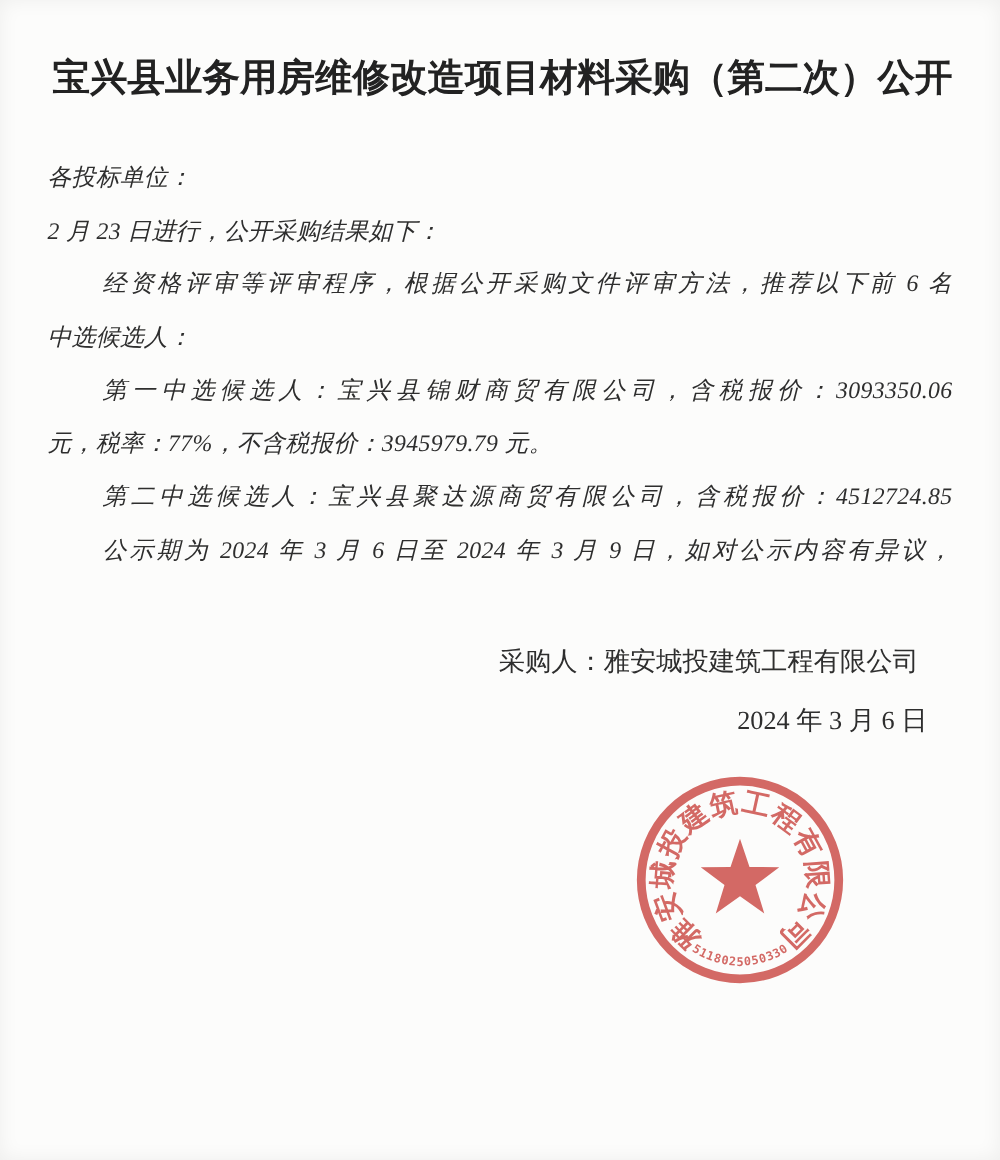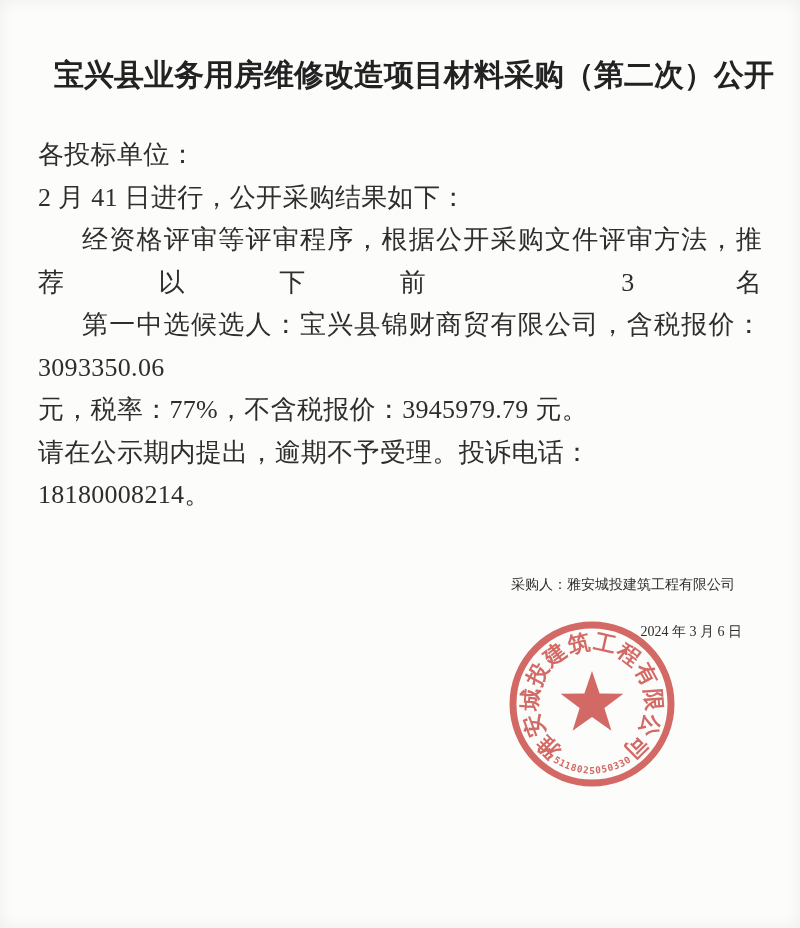--- a/index.html
+++ b/index.html
@@ -7,46 +7,47 @@
     position: relative;
     width: 800px;
     height: 928px;
     background: #fcfcfb;
     box-shadow: inset 0 0 16px rgba(0,0,0,0.06);
     overflow: hidden;
     font-family: "Liberation Serif", "DejaVu Serif", serif;
   }
   .content { padding: 0 38px; }
   .doc-title {
-    margin: 16px;
+    margin: 4px;
     padding-top: 36px;
     font-family: "Liberation Sans", "DejaVu Sans", sans-serif;
     font-weight: 700;
     font-size: 30px;
     line-height: 46px;
     color: #222222;
     text-align: left;
   }
   .doc-title .t-line { white-space: nowrap; }
   .doc-body {
     margin-top: 36px;
-    font-size: 26px;
+    font-size: 19px;
     line-height: 42.5px;
     color: #2e2e2e;
     letter-spacing: 0.3px;
+    font-style: italic;
   }
   .line { min-height: 42.5px; }
   .line.indent {
     text-indent: 44px;
     text-align: justify;
     text-align-last: justify;
   }
   .sig-block {
     margin-top: 44px;
-    font-size: 14px;
+    font-size: 21px;
     line-height: 47px;
     color: #2e2e2e;
     text-align: right;
   }
   .sig-purchaser { margin-right: 27px; white-space: nowrap; }
   .sig-date { margin-right: 20px; white-space: nowrap; }
   .stamp {
     position: absolute;
     left: 506px;
     top: 618px;
@@ -73,25 +74,27 @@
 
 <div class="page">
   <div class="content">
 
     <h1 class="doc-title">
       <div class="t-line">宝兴县业务用房维修改造项目材料采购（第二次）公开</div>
     </h1>
 
     <div class="doc-body">
       <div class="line">各投标单位：</div>
-      <div class="line">2 月 41 日进行，公开采购结果如下：</div>
-      <div class="line indent">经资格评审等评审程序，根据公开采购文件评审方法，推荐以下前 3 名</div>
+      <div class="line">2 月 23 日进行，公开采购结果如下：</div>
+      <div class="line indent">经资格评审等评审程序，根据公开采购文件评审方法，推荐以下前 6 名</div>
+      <div class="line">中选候选人：</div>
       <div class="line indent">第一中选候选人：宝兴县锦财商贸有限公司，含税报价：3093350.06</div>
       <div class="line">元，税率：77%，不含税报价：3945979.79 元。</div>
-      <div class="line">请在公示期内提出，逾期不予受理。投诉电话：18180008214。</div>
+      <div class="line indent">第二中选候选人：宝兴县聚达源商贸有限公司，含税报价：4512724.85</div>
+      <div class="line indent">公示期为 2024 年 3 月 6 日至 2024 年 3 月 9 日，如对公示内容有异议，</div>
     </div>
 
     <div class="sig-block">
       <div class="sig-purchaser">采购人：雅安城投建筑工程有限公司</div>
       <div class="sig-date">2024 年 3 月 6 日</div>
     </div>
 
   </div>
 
   <div class="stamp">

